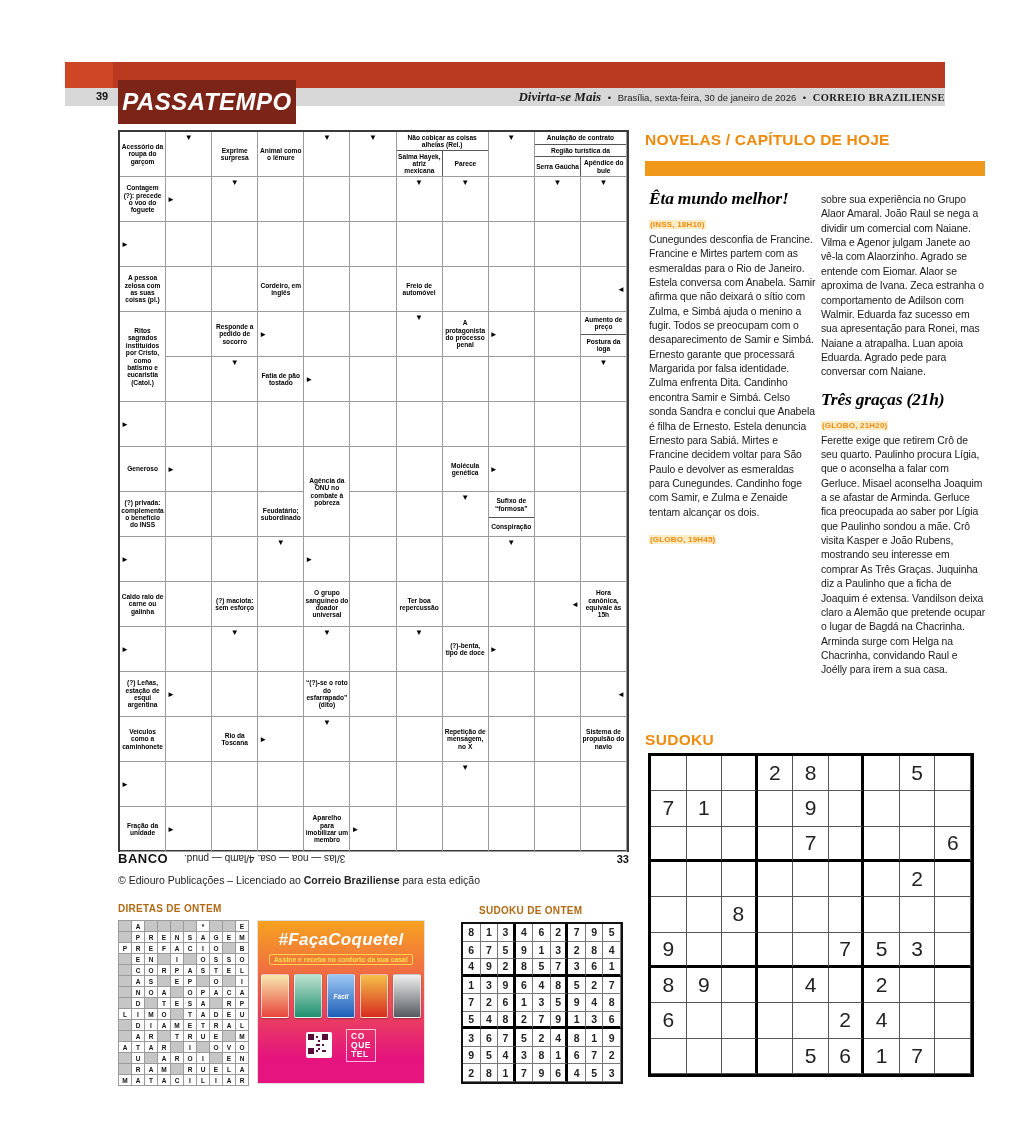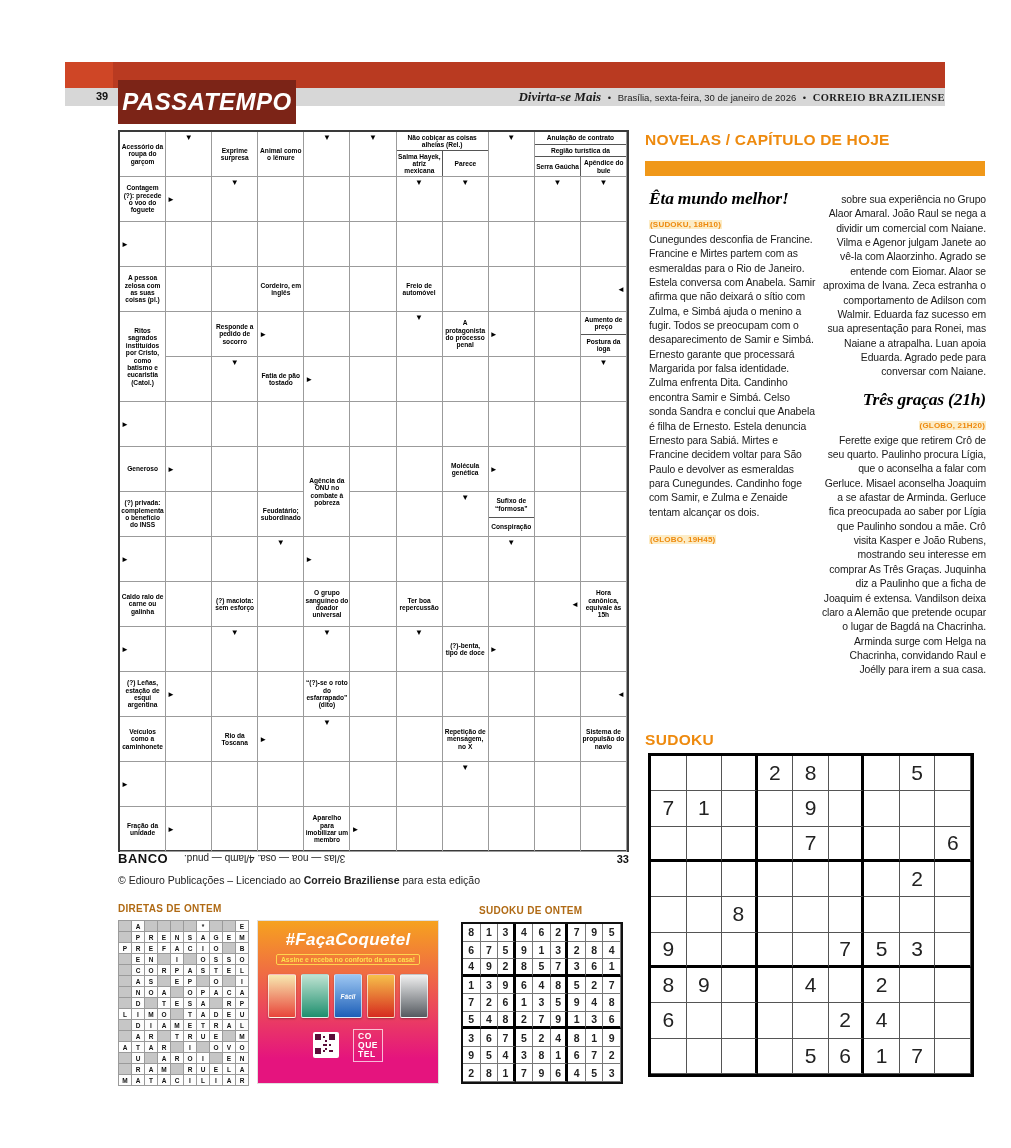--- a/index.html
+++ b/index.html
@@ -59,42 +59,42 @@
   .sudoku-ontem-grid { position:absolute; left:461px; top:922px; width:162px; height:162px;
     display:grid; grid-template-columns:repeat(9,1fr); grid-template-rows:repeat(9,1fr);
     border:2px solid #111; background:#fff; }
   .sudoku-ontem-grid .su-cell { font-size:10.5px; font-weight:bold; color:#222; }
   .su-cell { border-right:1px solid #777; border-bottom:1px solid #777;
     display:flex; align-items:center; justify-content:center; }
   .br3 { border-right:3px solid #000 !important; }
   .bb3 { border-bottom:3px solid #000 !important; }
 
   
-  .ad { position:absolute; left:257px; top:920px; width:182px; height:164px;
+  .ad { position:absolute; left:257px; top:920px; width:168px; height:164px;
     background:linear-gradient(180deg, var(--ad_top) 0%, var(--ad_bottom) 85%);
     display:flex; flex-direction:column; align-items:center; padding-top:9px; border:1px solid #e0e0e0; }
   .ad-hashtag { color:#fff; font-weight:bold; font-style:italic; font-size:17px; letter-spacing:.3px; }
   .ad-tagline { margin-top:4px; color:#ffe14d; font-size:6.8px; font-weight:bold;
     border:1px solid #ffd34d; border-radius:2px; padding:1px 4px; }
   .ad-covers { display:flex; gap:5px; margin-top:9px; }
   .ad-cover { width:28px; height:44px; border-radius:2px; border:1px solid rgba(255,255,255,.65);
     box-shadow:0 1px 2px rgba(0,0,0,.3); display:flex; align-items:center; justify-content:center; }
   .ad-cover span { color:#fff; font-size:6.5px; font-style:italic; font-weight:bold; }
   .ad-bottom { display:flex; align-items:center; gap:14px; margin-top:11px; }
   .qr { width:26px; height:26px; background:#fff; border-radius:2px; padding:2px; }
   .coquetel-logo { color:#fff; font-weight:bold; font-size:8.5px; line-height:1.05; letter-spacing:.5px;
     border:1px solid rgba(255,255,255,.7); padding:2px 4px; }
 
   
   .novelas-heading { position:absolute; left:645px; top:131px; color:var(--accent_orange);
     font-weight:bold; font-size:15.5px; letter-spacing:.2px; }
   .novelas-bar { position:absolute; left:645px; top:161px; width:340px; height:15px; background:var(--bar_orange); }
   .nv-col { position:absolute; top:189px; }
   .nv-col1 { left:649px; width:167px; }
-  .nv-col2 { left:821px; width:165px; top:193px;text-align:right; }
+  .nv-col2 { left:821px; width:165px; top:193px; }
   .nv-title { font-family:"Liberation Serif", serif; font-style:italic; font-weight:bold;
     font-size:17.5px; line-height:1.08; letter-spacing:-.2px; color:#000; margin:10px 0 5px; }
   .nv-col .nv-title:first-child { margin-top:0; }
   .nv-tag { display:inline-block; color:var(--accent_orange); background:#fcecc6; font-weight:bold;
     font-size:8px; letter-spacing:.2px; margin-bottom:4px; padding:0 1px; }
   .nv-body { font-size:10.4px; line-height:1.38; letter-spacing:-.1px; color:#191919; margin-bottom:8px; }
 
   
   .sudoku-title { position:absolute; left:645px; top:731px; color:var(--accent_orange);
     font-weight:bold; font-size:15.5px; letter-spacing:.3px; }
@@ -594,21 +594,21 @@
       <div class="su-cell br3">6</div>
       <div class="su-cell">4</div>
       <div class="su-cell">5</div>
       <div class="su-cell">3</div>
     </div>
 
   <div class="novelas-heading">NOVELAS / CAPÍTULO DE HOJE</div>
   <div class="novelas-bar"></div>
   <div class="nv-col nv-col1">
       <div class="nv-title">Êta mundo melhor!</div>
-      <div><div class="nv-tag">(SUDOKU, 18H10)</div></div>
+      <div><div class="nv-tag">(INSS, 18H10)</div></div>
       <div class="nv-body">Cunegundes desconfia de Francine. Francine e Mirtes partem com as esmeraldas para o Rio de Janeiro. Estela conversa com Anabela. Samir afirma que não deixará o sítio com Zulma, e Simbá ajuda o menino a fugir. Todos se preocupam com o desaparecimento de Samir e Simbá. Ernesto garante que processará Margarida por falsa identidade. Zulma enfrenta Dita. Candinho encontra Samir e Simbá. Celso sonda Sandra e conclui que Anabela é filha de Ernesto. Estela denuncia Ernesto para Sabiá. Mirtes e Francine decidem voltar para São Paulo e devolver as esmeraldas para Cunegundes. Candinho foge com Samir, e Zulma e Zenaide tentam alcançar os dois.</div>
       <div><div class="nv-tag">(GLOBO, 19H45)</div></div>
     </div>
   <div class="nv-col nv-col2">
       <div class="nv-body">sobre sua experiência no Grupo Alaor Amaral. João Raul se nega a dividir um comercial com Naiane. Vilma e Agenor julgam Janete ao vê-la com Alaorzinho. Agrado se entende com Eiomar. Alaor se aproxima de Ivana. Zeca estranha o comportamento de Adilson com Walmir. Eduarda faz sucesso em sua apresentação para Ronei, mas Naiane a atrapalha. Luan apoia Eduarda. Agrado pede para conversar com Naiane.</div>
       <div class="nv-title">Três graças (21h)</div>
       <div><div class="nv-tag">(GLOBO, 21H20)</div></div>
       <div class="nv-body">Ferette exige que retirem Crô de seu quarto. Paulinho procura Lígia, que o aconselha a falar com Gerluce. Misael aconselha Joaquim a se afastar de Arminda. Gerluce fica preocupada ao saber por Lígia que Paulinho sondou a mãe. Crô visita Kasper e João Rubens, mostrando seu interesse em comprar As Três Graças. Juquinha diz a Paulinho que a ficha de Joaquim é extensa. Vandilson deixa claro a Alemão que pretende ocupar o lugar de Bagdá na Chacrinha. Arminda surge com Helga na Chacrinha, convidando Raul e Joélly para irem a sua casa.</div>
     </div>
 

